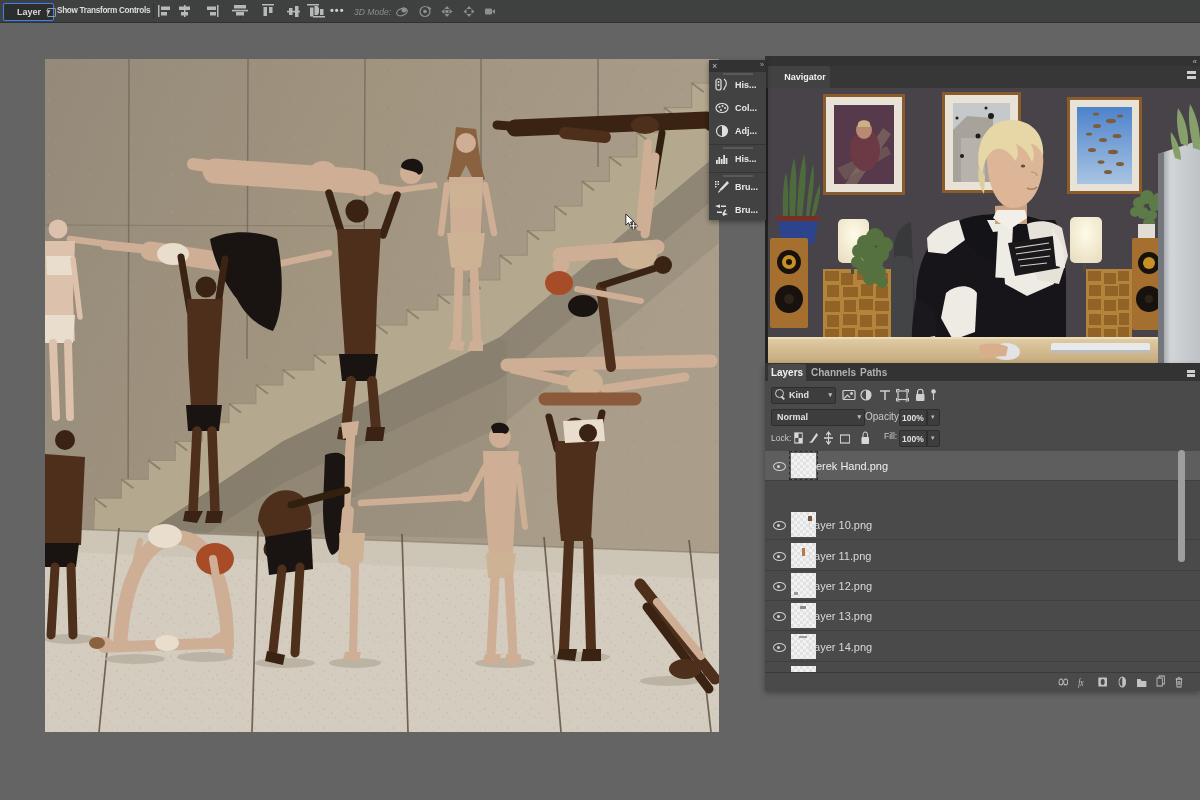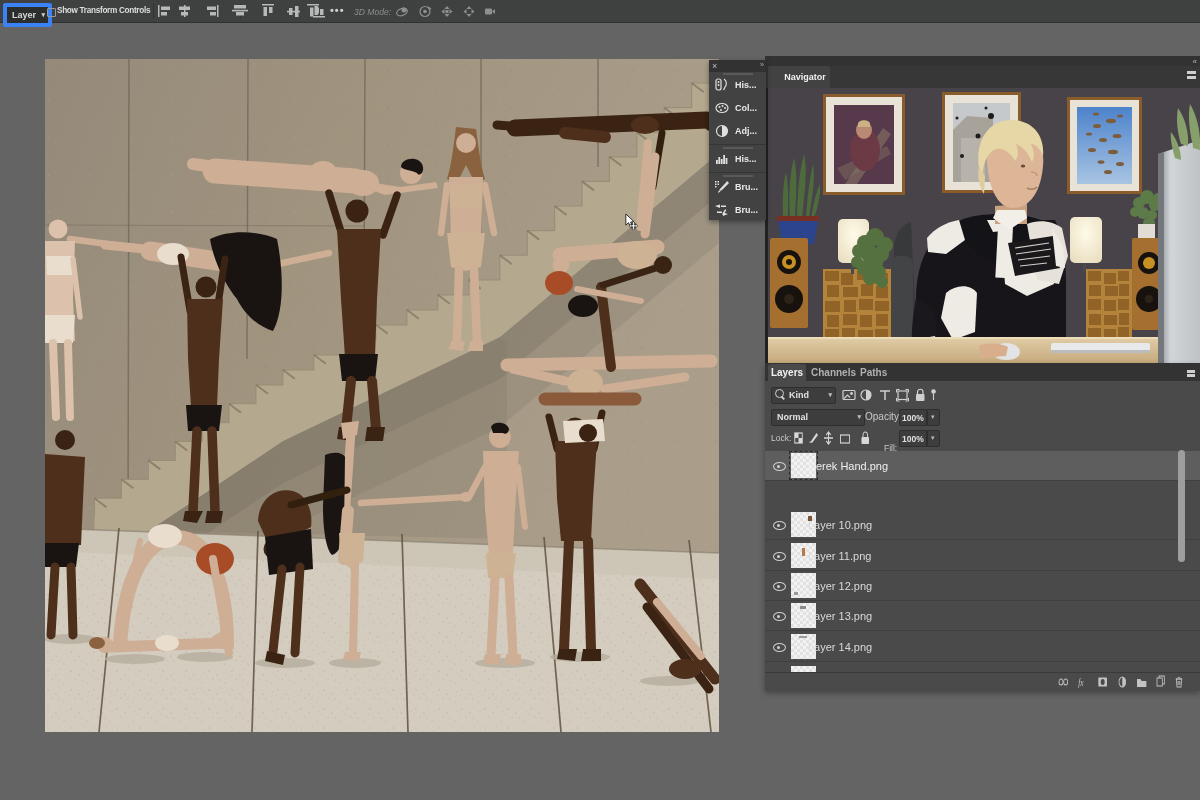--- a/index.html
+++ b/index.html
@@ -1,18 +1,18 @@
 <!DOCTYPE html>
 <html><head>
 <meta charset="utf-8">
 <style>
   html,body{margin:0;padding:0;}
   body{width:1200px;height:800px;overflow:hidden;background:#646464;font-family:"Liberation Sans",sans-serif;position:relative;}
   #optbar{position:absolute;left:0;top:0;width:1200px;height:22px;background:#3f4040;border-bottom:1px solid #313131;}
-  #layerdd{position:absolute;left:3px;top:3px;width:36px;height:16px;background:#2c2d2d;border:4px solid #3b82f6;border-radius:2px;color:#d8d8d8;font-size:9px;font-weight:bold;display:flex;align-items:center;padding-left:5px;}
+  #layerdd{position:absolute;left:3px;top:3px;width:36px;height:16px;background:#2c2d2d;border:1px solid #3b82f6;border-radius:2px;color:#d8d8d8;font-size:9px;font-weight:bold;display:flex;align-items:center;padding-left:13px;}
   #layerdd .chev{position:absolute;right:3px;top:4px;font-size:7px;color:#cccccc;}
   #stc{position:absolute;left:47px;top:8px;width:7px;height:7px;border:1px solid #9a9a9a;border-radius:1px;background:transparent;}
   #stclabel{position:absolute;left:57px;top:6px;color:#dddddd;font-size:8.2px;font-weight:bold;letter-spacing:-0.3px;}
   .obsep{position:absolute;top:3px;width:1px;height:16px;background:#343434;}
   .obicon{position:absolute;top:4px;}
   #dots3{position:absolute;left:330px;top:4px;color:#cfcfcf;font-size:11px;font-weight:bold;letter-spacing:1px;}
   #mode3d{position:absolute;left:354px;top:7px;color:#8d8d8d;font-size:8.6px;font-style:italic;}
   .dockrow{position:absolute;left:4px;width:52px;height:20px;color:#e8e8e8;}
   .dsvg{position:absolute;left:1px;top:0px;}
   .dklb{position:absolute;left:22px;top:3px;font-size:9px;font-weight:bold;}
@@ -696,21 +696,21 @@
       <path d="M21 13 L23 13 L21 11 Z" fill="#d8d8d8" stroke="none"></path>
       <path d="M46 2 L46 14 M40 8 L52 8 M43 5 L46 2 L49 5 M43 11 L46 14 L49 11 M40 8" stroke-width="1.3"></path>
       <path d="M43 5 L49 5 M43 11 L49 11" opacity="0"></path>
       <rect x="62" y="5" width="12" height="8"></rect>
       <path d="M62 5 L74 13 M62 13 L74 5" opacity="0"></path>
       <path d="M64 3 L72 3 L74 5" opacity="0"></path>
       <rect x="90" y="7" width="10" height="7" rx="1" fill="#d8d8d8" stroke="none"></rect>
       <path d="M92 7 L92 5 A3 3 0 0 1 98 5 L98 7"></path>
     </g>
   </svg>
-  <div style="position:absolute;left:119px;top:80px;color:#c9c9c9;font-size:8.5px;">Fill:</div>
+  <div style="position:absolute;left:119px;top:68px;color:#c9c9c9;font-size:8.5px;">Fill:</div>
   <div style="position:absolute;left:134px;top:67px;width:26px;height:15px;background:#3d3d3d;border:1px solid #2e2e2e;border-radius:2px 0 0 2px;color:#e0e0e0;font-size:9px;font-weight:bold;">
     <span style="position:absolute;left:2px;top:3px;font-size:8.5px;">100%</span>
   </div>
   <div style="position:absolute;left:162px;top:67px;width:11px;height:15px;background:#3d3d3d;border:1px solid #2e2e2e;border-radius:0 2px 2px 0;">
     <span style="position:absolute;left:3px;top:3px;font-size:7px;color:#bbb;">▾</span>
   </div>
 
   <div id="rowwrap" style="position:absolute;left:0;top:88px;width:435px;height:221px;overflow:hidden;">
     <div class="lrow sel" style="top:0px;">
       <span class="eye"></span>

